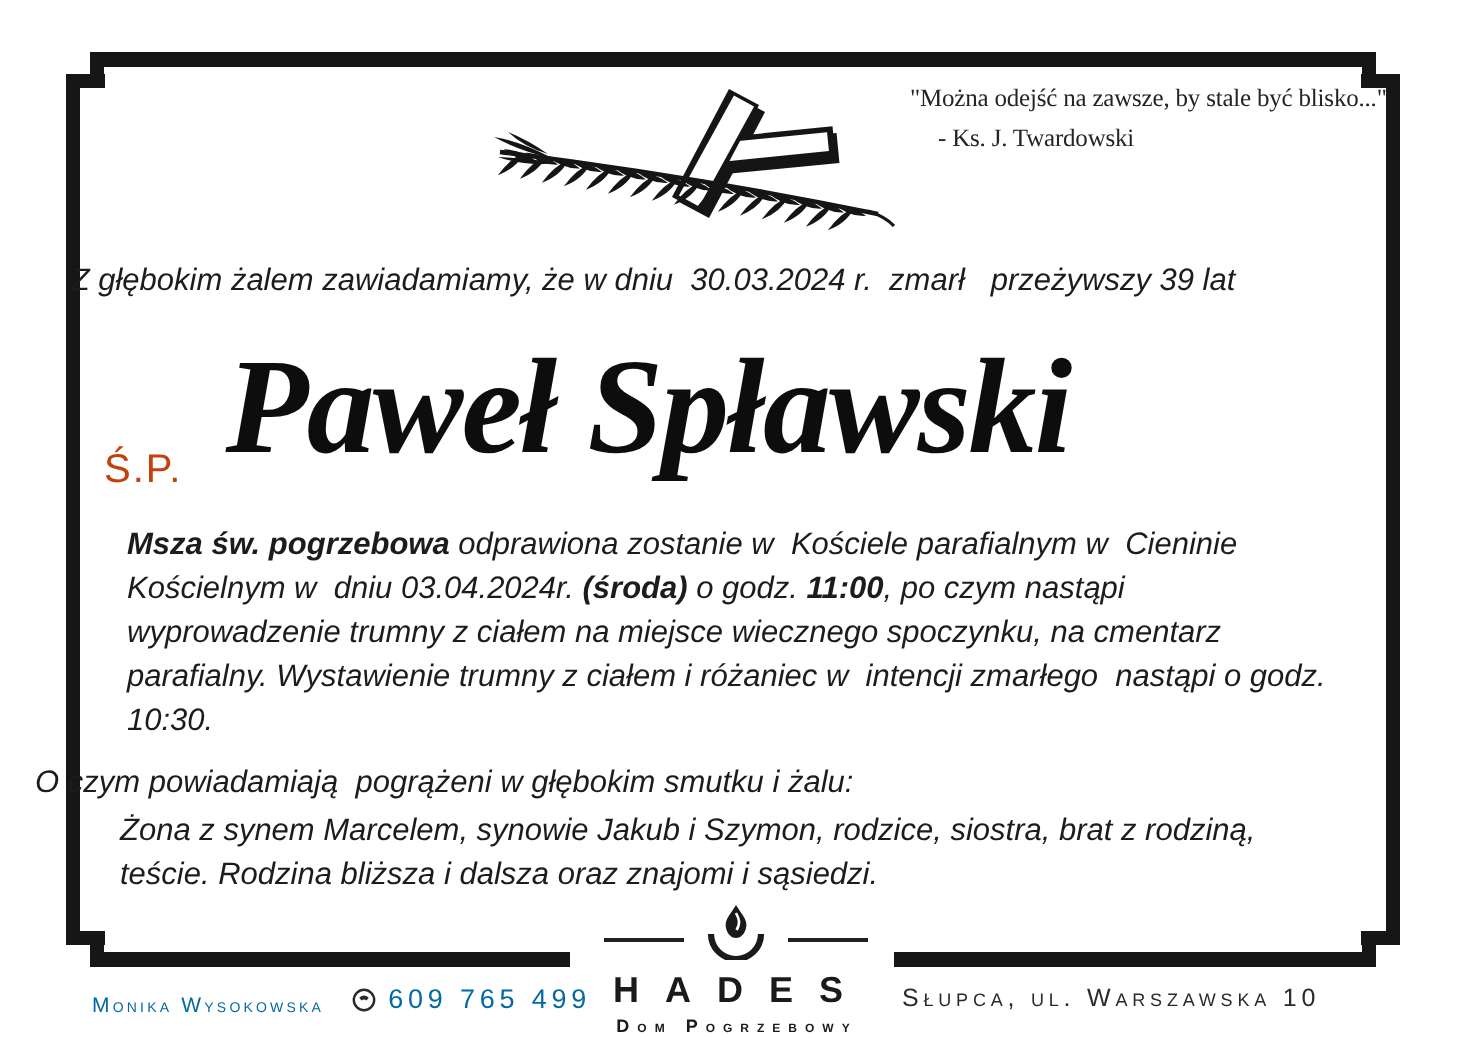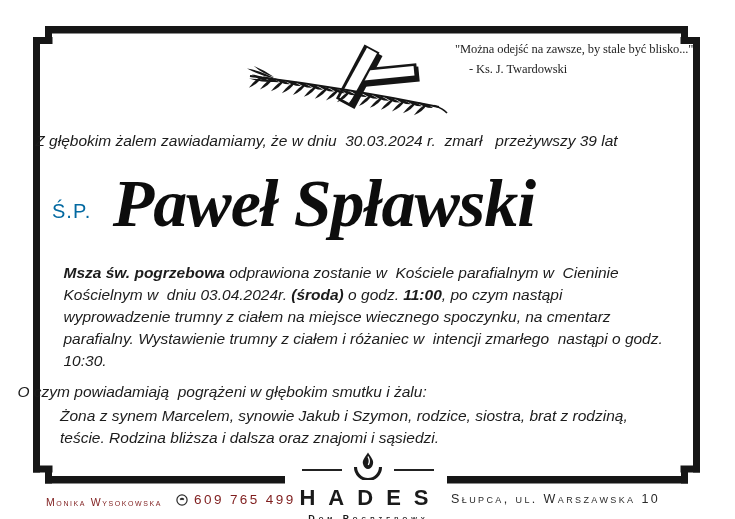--- a/index.html
+++ b/index.html
@@ -13,45 +13,45 @@
   .quote{position:absolute;left:455px;top:41px;width:250px;
          font-family:"Liberation Serif",serif;font-size:12.5px;line-height:1.4;
          color:#242424;letter-spacing:-0.1px;}
   .quote .author{padding-left:14px;margin-top:2px;}
 
   
   .announce{position:absolute;left:0;top:131px;width:653px;text-align:center;
             font-style:italic;font-size:15.5px;line-height:1.25;white-space:pre;}
 
   
-  .sp{position:absolute;left:52px;top:200px;font-size:20px;letter-spacing:1px;color:#0369a1;}
+  .sp{position:absolute;left:52px;top:224px;font-size:20px;letter-spacing:1px;color:#c2410c;}
   .name{position:absolute;left:0;top:159px;width:648px;text-align:center;
         font-family:"Liberation Serif",serif;font-weight:700;font-style:italic;
         font-size:68px;line-height:1.3;letter-spacing:-1px;color:#0d0d0d;}
 
   
   .para{position:absolute;left:50%;transform:translateX(-50%);text-align:left;
         font-style:italic;font-size:15.5px;white-space:pre-wrap;color:#1c1c1c;}
   .funeral{top:262px;width:608px;line-height:22px;}
   .intro{top:382px;width:700px;line-height:1.3;}
   .mourners{top:405px;width:615px;line-height:21.5px;}
   .b{font-weight:700;}
 
   
-  .f-left{position:absolute;left:46px;top:492px;display:flex;align-items:baseline;gap:14px;color:#7f1d1d;}
+  .f-left{position:absolute;left:46px;top:492px;display:flex;align-items:baseline;gap:14px;color:#0369a1;}
   .f-name{font-variant:small-caps;font-size:10.5px;letter-spacing:1.6px;font-weight:500;}
   .f-phone{display:flex;align-items:center;gap:6px;}
   .f-phone .num{font-size:13.5px;letter-spacing:2.4px;font-weight:500;}
   .f-right{position:absolute;left:451px;top:492px;font-variant:small-caps;font-size:12.5px;
            letter-spacing:2.4px;font-weight:500;color:#2a2a2a;}
 
   .brand{position:absolute;left:50%;transform:translateX(-50%);top:452px;width:200px;text-align:center;}
   .brand-top{display:flex;justify-content:center;align-items:flex-start;gap:9px;}
   .brand-line{width:40px;height:2px;background:#222;margin-top:17px;}
-  .brand-name{margin-top:5px;font-size:22px;font-weight:700;letter-spacing:13px;
+  .brand-name{margin-top:5px;font-size:18px;font-weight:700;letter-spacing:13px;
               text-indent:6px;color:#1a1a1a;}
   .brand-sub{margin-top:2px;font-variant:small-caps;font-weight:700;font-size:9px;
              letter-spacing:4px;text-indent:2px;color:#1a1a1a;}
 </style>
 </head>
 <body>
 
 <div id="page">
 
   <svg class="frame" width="735" height="519" viewBox="0 0 735 519" aria-hidden="true">

